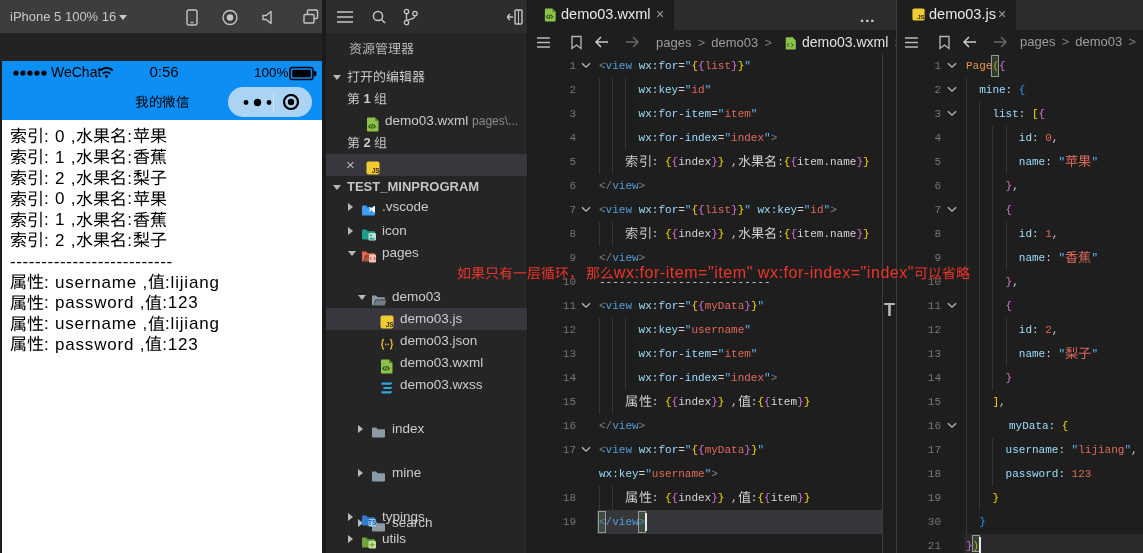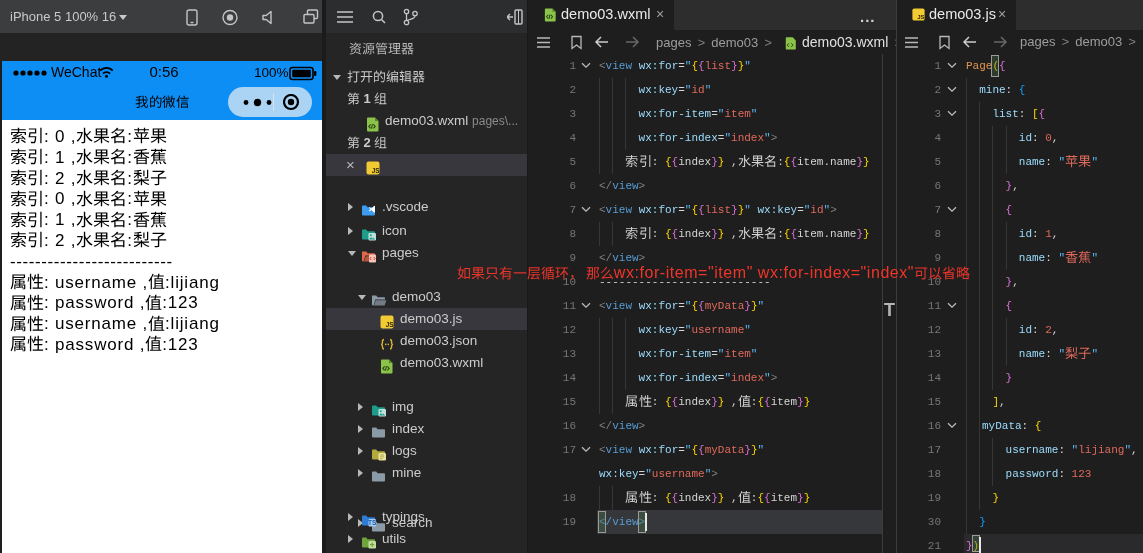--- a/index.html
+++ b/index.html
@@ -364,20 +364,24 @@
       </div>
       <div class="erow hl" style="top:154px">
         <div class="etext" style="left:20px;color:#b6b6b6;font-size:15px">×</div>
         <div class="eicon" style="left:39px">
           <svg class="eicon" viewBox="0 0 16 16">
             <rect x="1.5" y="1.5" width="13" height="13" rx="2" fill="#f2ca33"></rect>
             <text x="10.6" y="12.6" font-size="6.4" font-weight="bold" fill="#2a2500" text-anchor="middle" font-family="Liberation Sans">JS</text>
           </svg>
         </div>
       </div>
+      <div class="erow" style="top:176px">
+        <div class="arrow arr-d" style="left:7px"></div>
+        <div class="etext bold" style="left:21px;font-size:13px;color:#c5c5c5">TEST_MINPROGRAM</div>
+      </div>
       <div class="erow" style="top:196px">
         <div class="arrow arr-r" style="left:22px"></div>
         <div class="eicon" style="left:35px">
           <svg class="eicon" viewBox="0 0 16 16">
             <path d="M1 3.5 h4.2 l1.4 1.8 H13 a1 1 0 0 1 1 1 v6.2 a1 1 0 0 1 -1 1 H2 a1 1 0 0 1 -1 -1 V4.5 a1 1 0 0 1 1 -1 Z" fill="#3d9bf0"></path>
             <path d="M13.8 6.2l-3.4 3.1-2-1.5-1 .7 2 1.8-2 1.8 1 .7 2-1.5 3.4 3.1.9-.5V6.7z" fill="#fff" transform="translate(1.5,-1.5) scale(0.85)"></path>
           </svg>
         </div>
         <div class="etext" style="left:56px;font-size:13.5px">.vscode</div>
       </div>
@@ -438,51 +442,40 @@
       <div class="erow" style="top:352px">
         <div class="eicon" style="left:53px">
           <svg class="eicon" viewBox="0 0 16 16">
             <path d="M3 1.5h7l3.5 3.5v9.5a1 1 0 0 1-1 1H3a1 1 0 0 1-1-1v-12a1 1 0 0 1 1-1z" fill="#8bc34a"></path>
             <path d="M10 1.5l3.5 3.5H10z" fill="#5a832b"></path>
             <path d="M5.6 8.4L3.8 10.4l1.8 2M8.4 8.4l1.8 2-1.8 2M7.4 8l-.9 4.6" stroke="#2c4312" stroke-width="1.1" fill="none"></path>
           </svg>
         </div>
         <div class="etext" style="left:74px;font-size:13.5px">demo03.wxml</div>
       </div>
-      <div class="erow" style="top:396px">
-        <div class="arrow arr-r" style="left:32px"></div>
-        <div class="eicon" style="left:45px">
-          <svg class="eicon" viewBox="0 0 16 16">
-            <path d="M1 3.5 h4.2 l1.4 1.8 H13 a1 1 0 0 1 1 1 v6.2 a1 1 0 0 1 -1 1 H2 a1 1 0 0 1 -1 -1 V4.5 a1 1 0 0 1 1 -1 Z" fill="#1f9d8b"></path>
-            <rect x="7.5" y="7" width="7.5" height="7.5" rx="1.2" fill="#bfe0da"></rect>
-            <circle cx="9.8" cy="9.3" r="1" fill="#1f9d8b"></circle>
-            <path d="M8 13.5l2-2.5 1.5 1.8 1-1.2 1.5 1.9z" fill="#1f9d8b"></path>
-          </svg>
-        </div>
-        <div class="etext" style="left:66px;font-size:13.5px">img</div>
+      <div class="erow" style="top:374px">
+        <div class="eicon" style="left:53px">
+          <svg class="eicon" viewBox="0 0 16 16">
+            <g fill="#2fa7e0">
+              <path d="M2.5 2.5h11l-1.6 2.2H2.5z"></path>
+              <path d="M4.5 6.9h9l-1.6 2.2H4.5z"></path>
+              <path d="M2.5 11.3h11l-1.6 2.2H2.5z"></path>
+            </g>
+          </svg>
+        </div>
+        <div class="etext" style="left:74px;font-size:13.5px">demo03.wxss</div>
       </div>
       <div class="erow" style="top:418px">
         <div class="arrow arr-r" style="left:32px"></div>
         <div class="eicon" style="left:45px">
           <svg class="eicon" viewBox="0 0 16 16">
             <path d="M1 3.5 h4.2 l1.4 1.8 H13 a1 1 0 0 1 1 1 v6.2 a1 1 0 0 1 -1 1 H2 a1 1 0 0 1 -1 -1 V4.5 a1 1 0 0 1 1 -1 Z" fill="#8b9aa7"></path>
           </svg>
         </div>
         <div class="etext" style="left:66px;font-size:13.5px">index</div>
-      </div>
-      <div class="erow" style="top:440px">
-        <div class="arrow arr-r" style="left:32px"></div>
-        <div class="eicon" style="left:45px">
-          <svg class="eicon" viewBox="0 0 16 16">
-            <path d="M1 3.5 h4.2 l1.4 1.8 H13 a1 1 0 0 1 1 1 v6.2 a1 1 0 0 1 -1 1 H2 a1 1 0 0 1 -1 -1 V4.5 a1 1 0 0 1 1 -1 Z" fill="#b3aa3c"></path>
-            <rect x="7.5" y="7" width="7.5" height="7.5" rx="1.2" fill="#e6e0a3"></rect>
-            <path d="M9 9h4M9 10.8h4M9 12.6h2.5" stroke="#b3aa3c" stroke-width="0.9"></path>
-          </svg>
-        </div>
-        <div class="etext" style="left:66px;font-size:13.5px">logs</div>
       </div>
       <div class="erow" style="top:462px">
         <div class="arrow arr-r" style="left:32px"></div>
         <div class="eicon" style="left:45px">
           <svg class="eicon" viewBox="0 0 16 16">
             <path d="M1 3.5 h4.2 l1.4 1.8 H13 a1 1 0 0 1 1 1 v6.2 a1 1 0 0 1 -1 1 H2 a1 1 0 0 1 -1 -1 V4.5 a1 1 0 0 1 1 -1 Z" fill="#8b9aa7"></path>
           </svg>
         </div>
         <div class="etext" style="left:66px;font-size:13.5px">mine</div>
       </div>
@@ -784,21 +777,21 @@
       <div class="guide" style="left:70.0px;top:390px"></div>
       <div class="guide" style="left:83.2px;top:390px"></div>
       <div class="lnum" style="left:25px;top:390px">15</div>
       <div class="codeline" style="left:96.4px;top:390px"><span class="b1">]</span><span class="wh">,</span></div>
       <div class="guide" style="left:70.0px;top:414px"></div>
       <div class="guide" style="left:83.2px;top:414px"></div>
       <div class="lnum" style="left:25px;top:414px">16</div>
       <svg class="abs" style="left:51px;top:422px" width="10" height="7" fill="none">
         <path d="M1 1.2l4 4 4-4" stroke="#bbbbbb" stroke-width="1.3"></path>
       </svg>
-      <div class="codeline" style="left:86px;top:414px"><span class="ky">myData</span><span class="wh">: </span><span class="b1">{</span></div>
+      <div class="codeline" style="left:113px;top:414px"><span class="ky">myData</span><span class="wh">: </span><span class="b1">{</span></div>
       <div class="guide" style="left:70.0px;top:438px"></div>
       <div class="guide" style="left:83.2px;top:438px"></div>
       <div class="guide" style="left:96.4px;top:438px"></div>
       <div class="lnum" style="left:25px;top:438px">17</div>
       <div class="codeline" style="left:109.6px;top:438px"><span class="ky">username</span><span class="wh">: </span><span class="qu">"</span><span class="st">lijiang</span><span class="qu">"</span><span class="wh">,</span></div>
       <div class="guide" style="left:70.0px;top:462px"></div>
       <div class="guide" style="left:83.2px;top:462px"></div>
       <div class="guide" style="left:96.4px;top:462px"></div>
       <div class="lnum" style="left:25px;top:462px">18</div>
       <div class="codeline" style="left:109.6px;top:462px"><span class="ky">password</span><span class="wh">: </span><span class="nu">123</span></div>

